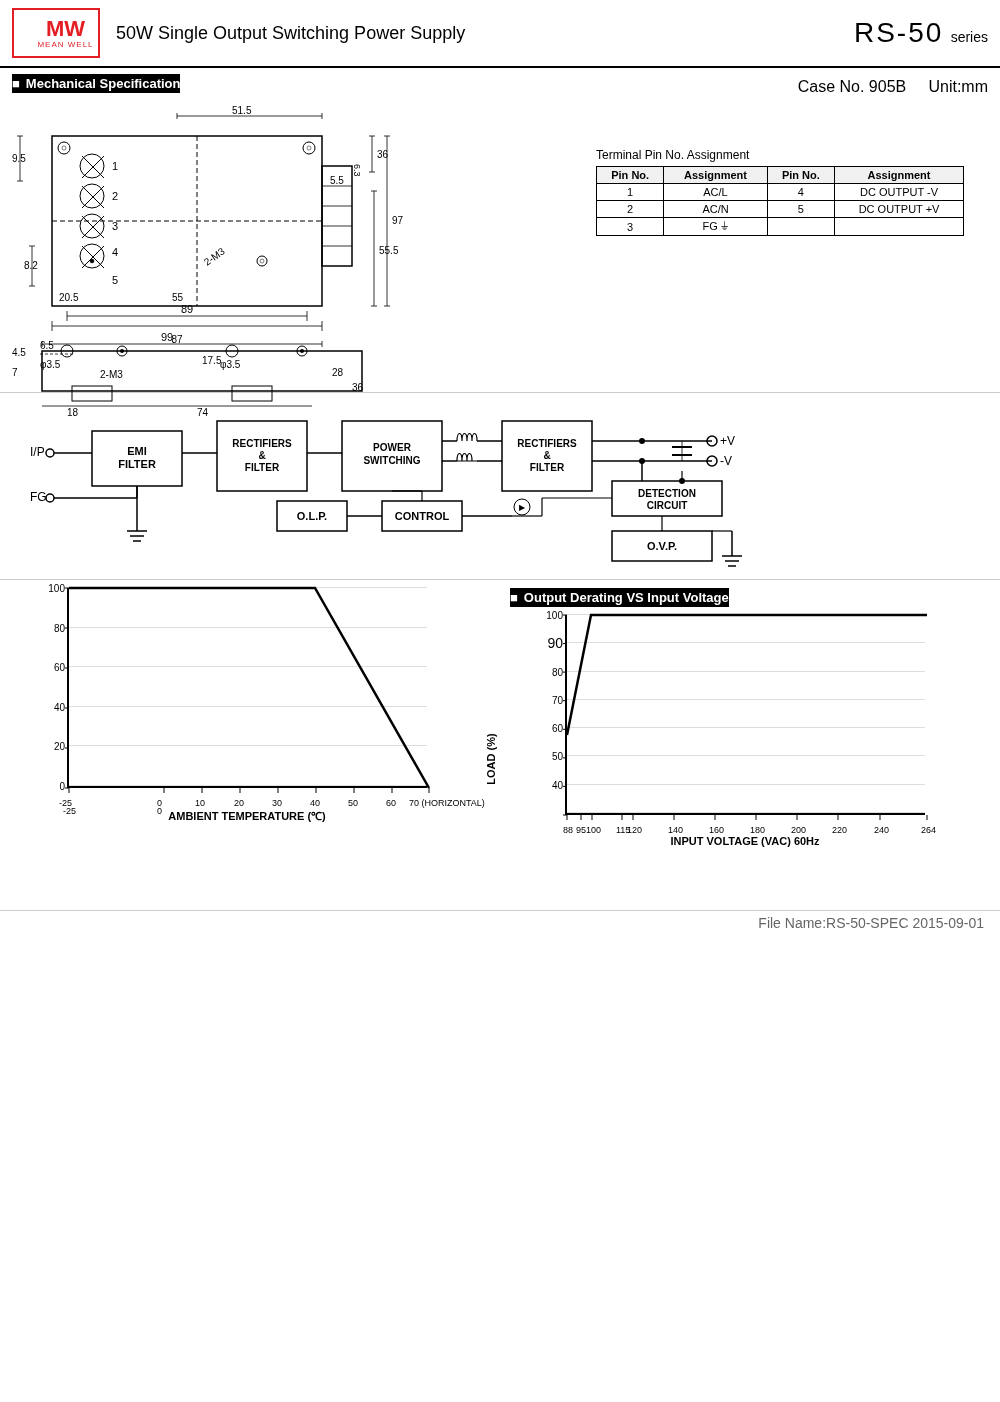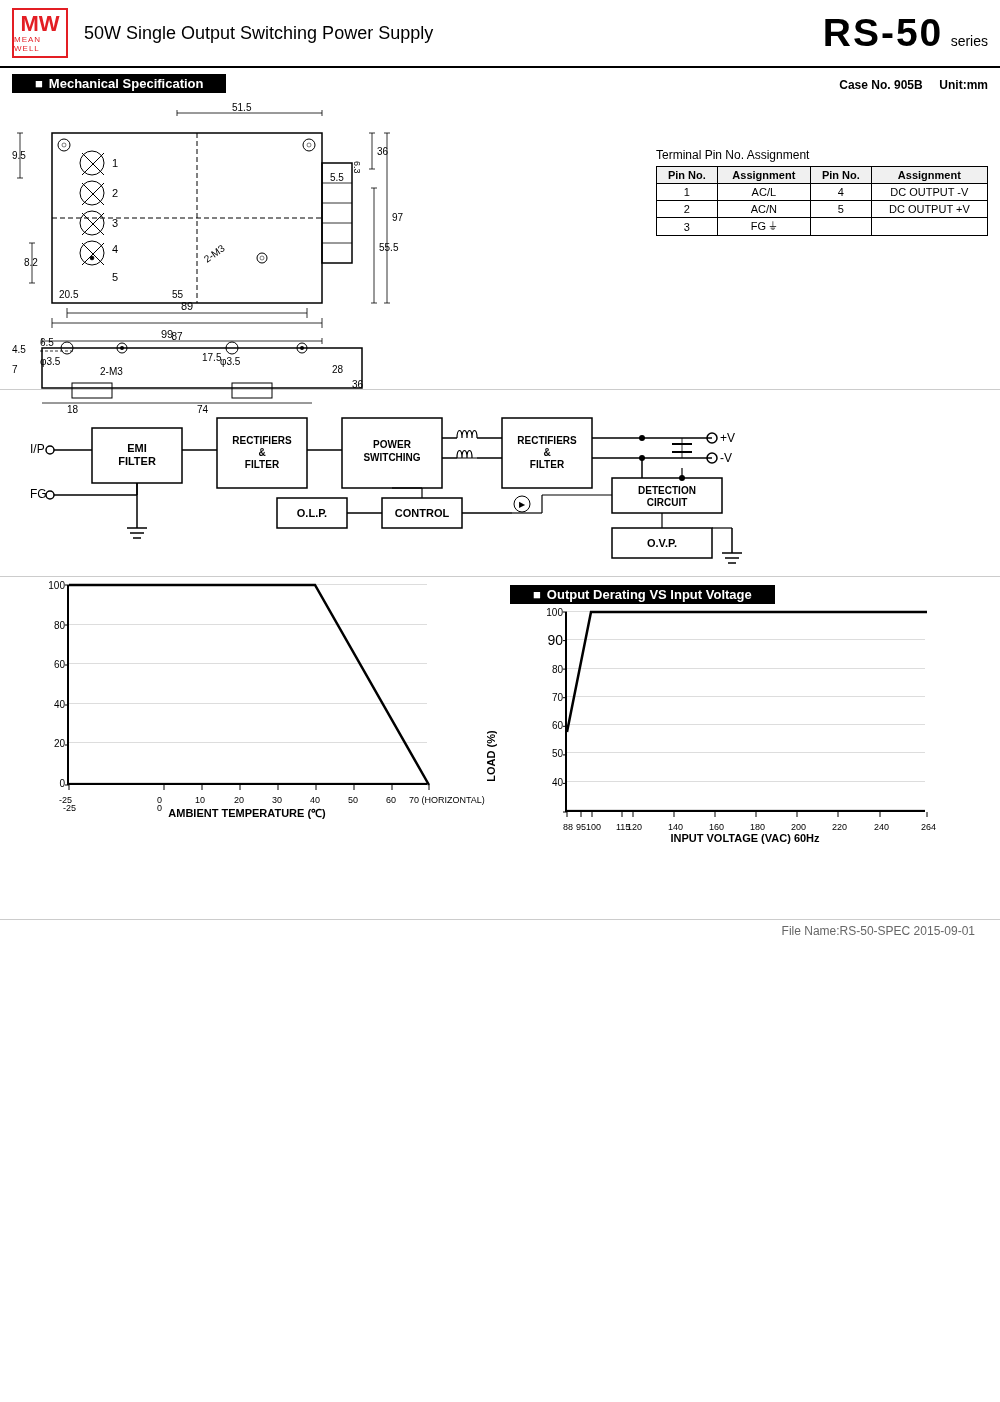--- a/index.html
+++ b/index.html
@@ -12,63 +12,64 @@
       color: #000;
     }
     
     .header {
       display: flex;
       align-items: center;
       padding: 8px 12px;
       border-bottom: 2px solid #000;
     }
     .logo-box {
-      width: 56px;
+      width: 88px;
       height: 50px;
       border: 2px solid #e31e24;
       display: flex;
       flex-direction: column;
       align-items: center;
       justify-content: center;
       margin-right: 16px;
       flex-shrink: 0;
+      padding-left: 19px;
     }
     .logo-mw {
       font-size: 22px;
       font-weight: bold;
       color: #e31e24;
       line-height: 1;
     }
     .logo-meanwell {
       font-size: 8px;
       color: #e31e24;
       letter-spacing: 1px;
     }
     .header-title {
       font-size: 18px;
       font-weight: normal;
       flex: 1;
     }
     .header-model {
-      font-size: 39px;
-      font-weight: bold;
+      font-size: 28px;
+      font-weight: normal;
       letter-spacing: 2px;
     }
     .header-series {
       font-size: 14px;
       font-weight: normal;
       margin-left: 4px;
     }
     
     .section-header {
       display: flex;
       align-items: center;
       background: #000;
       color: #fff;
-      padding: 2px 23px;
+      padding: 2px 0;
       font-size: 13px;
       font-weight: bold;
       width: fit-content;
       min-width: 160px;
     }
     .section-header::before {
       content: '■';
       margin-right: 6px;
     }
     
@@ -76,37 +77,36 @@
       position: relative;
       padding: 6px 12px;
       border-bottom: 1px solid #ccc;
     }
     .mech-top-row {
       display: flex;
       justify-content: space-between;
       align-items: flex-start;
     }
     .case-info {
-      font-size: 12px;
+      font-size: 16px;
       text-align: right;
       padding-top: 4px;
-      font-weight: bold;
     }
     
     .drawing-area {
       position: relative;
       width: 480px;
       height: 280px;
     }
     
     .terminal-section {
       position: absolute;
-      right: 12px;
+      right: 36px;
       top: 80px;
-      width: 332px;
+      width: 368px;
     }
     .terminal-title {
       font-size: 12px;
       margin-bottom: 4px;
     }
     .terminal-table {
       border-collapse: collapse;
       width: 100%;
       font-size: 11px;
     }
@@ -167,25 +167,25 @@
     }
     .gridline-h {
       position: absolute;
       left: 0;
       right: 0;
       border-top: 1px solid #ddd;
     }
     
     .footer {
       text-align: right;
-      padding: 4px 25px;
-      font-size: 12px;
+      padding: 4px 16px;
+      font-size: 14px;
       color: #666;
       border-top: 1px solid #ccc;
-      margin-top: 12px;
+      margin-top: 0;
     }
   </style>
 </head>
 <body>
 
 <div class="header">
   <div class="logo-box">
     <div class="logo-mw">MW</div>
     <div class="logo-meanwell">MEAN WELL</div>
   </div>

